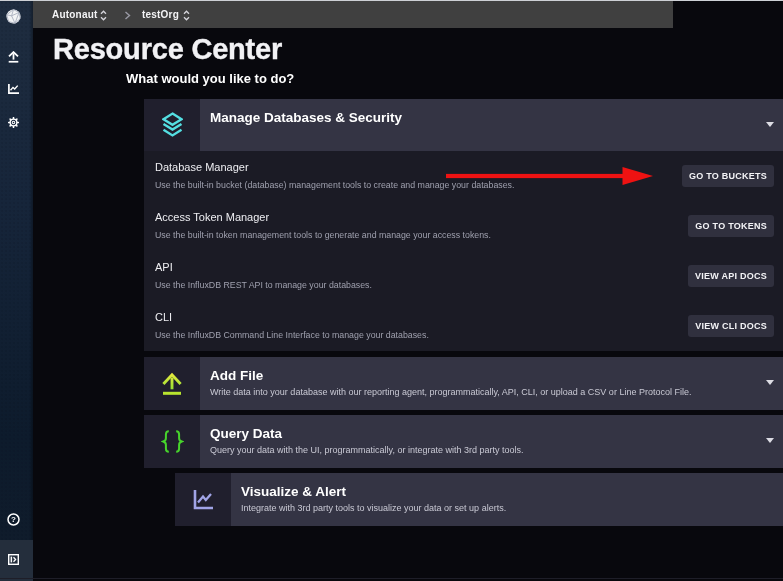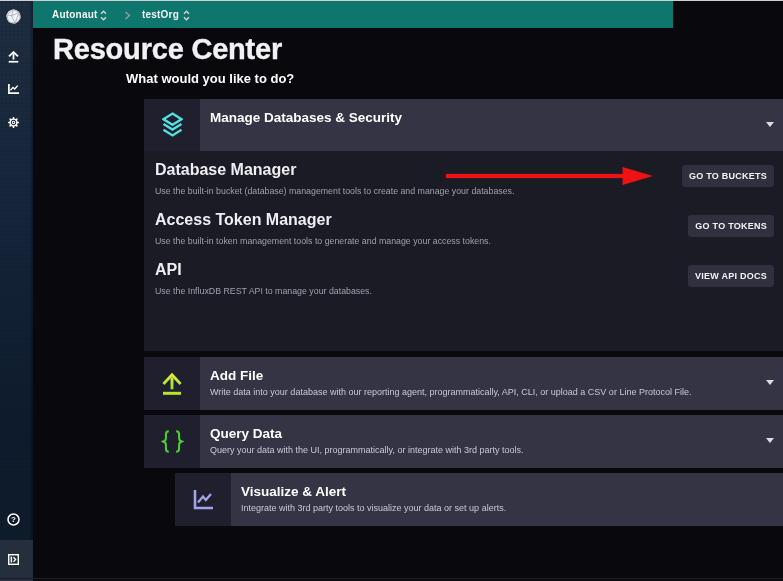--- a/index.html
+++ b/index.html
@@ -2,37 +2,37 @@
 <html><head>
 <meta charset="utf-8">
 <style>
   * { margin:0; padding:0; box-sizing:border-box; }
   html,body { width:783px; height:581px; overflow:hidden; background:#08080d; font-family:"Liberation Sans", sans-serif; position:relative; }
   #topline { position:absolute; top:0; left:0; width:783px; height:1px; background:#cdd0d5; z-index:50; }
   #sidebar { position:absolute; top:1px; left:0; width:33px; height:580px; background:linear-gradient(180deg,#1f2d40 0%, #16253a 35%, #0d1b2c 75%, #101c2b 100%); box-shadow:inset -2px 0 2px rgba(0,0,0,0.28); z-index:10; }
   #sidebar .dots { position:absolute; inset:0; background-image:radial-gradient(circle, rgba(5,10,22,0.16) 0.6px, transparent 0.9px); background-size:4px 4px; }
   .sicon { position:absolute; left:0; width:27px; display:flex; justify-content:center; }
   #sidebar-bottom { position:absolute; left:0; top:538.5px; width:33px; height:41.5px; background:#242e3c; }
-  #topnav { position:absolute; top:1px; left:33px; width:640px; height:27px; background:#0f766e; }
+  #topnav { position:absolute; top:1px; left:33px; width:640px; height:27px; background:#404040; }
   .crumb { position:absolute; top:8px; color:#f4f4f6; font-size:10px; font-weight:bold; letter-spacing:0.2px; }
   .caret-ud { position:absolute; top:9px; }
   h1 { position:absolute; left:53px; top:33px; color:#f2f2f5; font-size:29px; font-weight:bold; letter-spacing:-0.2px; -webkit-text-stroke:0.4px #f2f2f5; }
   #subtitle { position:absolute; left:126px; top:71px; color:#fff; font-size:13px; font-weight:bold; }
   .card { position:absolute; left:144px; width:641px;padding-left:47px; }
   .iconcell { position:absolute; left:0; top:0; width:56px; height:53px; background:#201f2d; display:flex; align-items:center; justify-content:center; }
   .chead { position:absolute; left:56px; top:0; width:585px; height:53px; background:#343444; }
   #card1 .chead, #card1 .iconcell { height:51.5px; }
   .ctitle { position:absolute; left:10px; top:11px; color:#fff; font-size:13.5px; font-weight:bold; }
   .cdesc { position:absolute; left:10px; top:30px; color:#c9c9d4; font-size:9px; white-space:nowrap; }
   #card1 .cdesc { top:28px; }
   .caret { position:absolute; right:11px; top:22.5px; width:0; height:0; border-left:4px solid transparent; border-right:4px solid transparent; border-top:5px solid #dcdce4; }
   #card1 { top:99px; height:253px; }
   #card1 .body { position:absolute; top:51.5px; left:0; width:641px; height:200.5px; background:#1b1b25; }
   .item { position:absolute; left:11px; width:619px; }
-  .ititle { color:#eeeef2; font-size:16px; font-weight:bold; }
+  .ititle { color:#eeeef2; font-size:11px; font-weight:normal; }
   .idesc { color:#9fa0ae; font-size:8.8px; margin-top:7px; }
   .btn { position:absolute; right:0px; top:4.5px; height:21.5px; padding:0 7px; background:#30303e; border-radius:3px; color:#f3f3f6; font-size:9px; font-weight:bold; letter-spacing:0.25px; display:flex; align-items:center; justify-content:center; }
   #card2 { top:357px; height:53px; }
   #card3 { top:415px; height:53px; }
   #card4 { top:473px; height:53px;margin-left:31px; }
   #arrow { position:absolute; left:446px; top:164px; z-index:5; }
 </style>
 </head>
 <body>
 <div id="topline"></div>
@@ -132,20 +132,25 @@
     <div class="item" style="top:60px;">
         <div class="ititle">Access Token Manager</div>
         <div class="idesc">Use the built-in token management tools to generate and manage your access tokens.</div>
         <div class="btn">GO TO TOKENS</div>
       </div>
     <div class="item" style="top:110px;">
         <div class="ititle">API</div>
         <div class="idesc">Use the InfluxDB REST API to manage your databases.</div>
         <div class="btn">VIEW API DOCS</div>
       </div>
+    <div class="item" style="top:160px;">
+        <div class="ititle">CLI</div>
+        <div class="idesc">Use the InfluxDB Command Line Interface to manage your databases.</div>
+        <div class="btn">VIEW CLI DOCS</div>
+      </div>
   </div>
 </div>
 
 <svg id="arrow" width="210" height="24" viewBox="0 0 210 24">
   <rect x="0" y="9.9" width="180" height="4.2" fill="#ee1212"></rect>
   <path d="M176.5 3 L207 12 L176.5 21 Z" fill="#ee1212"></path>
 </svg>
 
 <div class="card" id="card2">
   <div class="iconcell">

